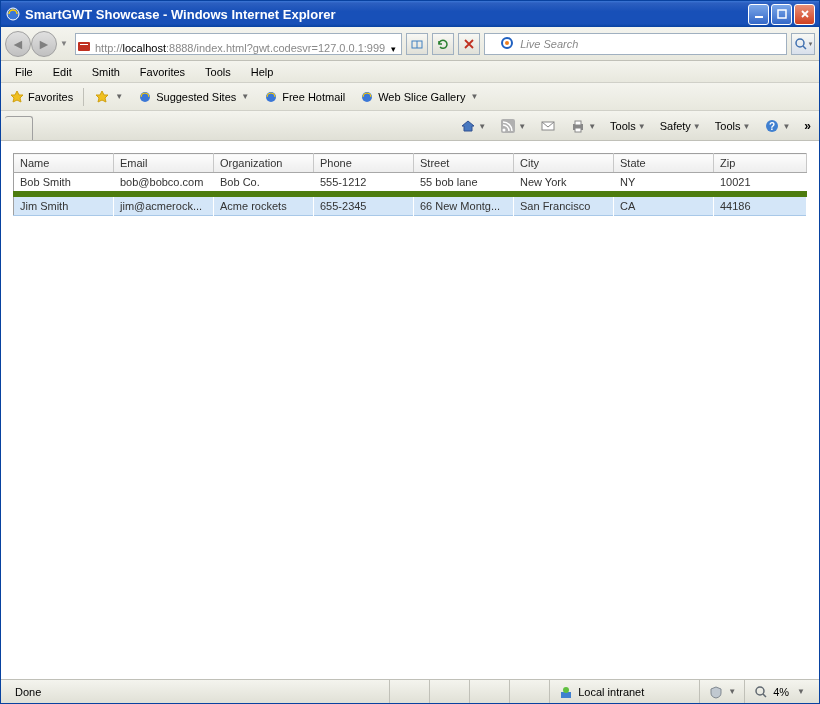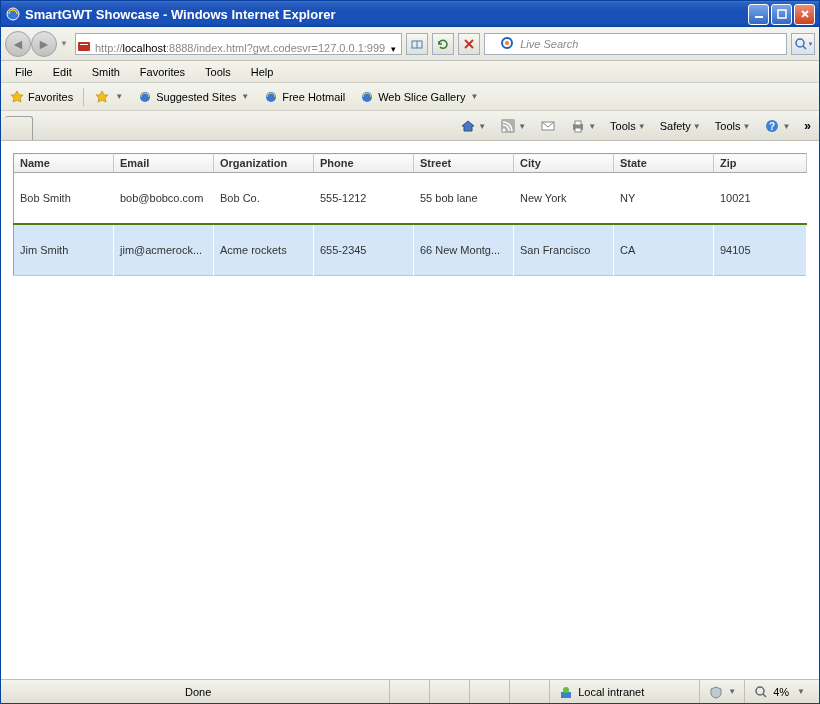--- a/index.html
+++ b/index.html
@@ -48,28 +48,28 @@
     .tab-tools { margin-left: auto; display: flex; align-items: center; gap: 6px; padding-bottom: 4px; }
     .tb-tool { display: flex; align-items: center; gap: 2px; font-size: 11px; padding: 2px 4px; }
     .tb-tool-icon { width: 16px; height: 16px; display: flex; align-items: center; justify-content: center; }
     .tb-tool .dd { font-size: 8px; color: #666; }
     .tb-chevron { font-size: 12px; font-weight: bold; padding: 0 4px; }
     
     .content { flex: 1; background: #fff; padding: 12px; position: relative; overflow: hidden; }
     .watermark { position: absolute; top: 50%; left: 50%; transform: translate(-50%, -140px); font-size: 30px; color: #e0e0e0; letter-spacing: 1px; pointer-events: none; font-family: Arial; }
     
     .data-table { border: 1px solid #a0a0a0; width: 100%; border-collapse: collapse; font-size: 11px; }
-    .data-table th { background: linear-gradient(to bottom, #fdfdfd, #ededed); border-right: 1px solid #c8c8c8; border-bottom: 1px solid #a8a8a8; text-align: left; padding: 3px 6px; font-weight: bold; color: #333; }
-    .data-table td { padding: 19px 6px; border-right: 1px solid transparent; color: #333; white-space: nowrap; overflow: hidden; }
+    .data-table th { background: linear-gradient(to bottom, #fdfdfd, #ededed); border-right: 1px solid #c8c8c8; border-bottom: 1px solid #a8a8a8; text-align: left; padding: 3px 6px; font-weight: normal; color: #333; }
+    .data-table td { padding: 3px 6px; border-right: 1px solid transparent; color: #333; white-space: nowrap; overflow: hidden; }
     .data-table tr.selected td { background: #d4e6f8; }
-    .data-table tr.selected { border-top: 2px solid #4d7c0f; border-bottom: 1px solid #a8c8e8; border-radius: 8px; }
+    .data-table tr.selected { border-top: 6px solid #4d7c0f; border-bottom: 1px solid #a8c8e8; border-radius: 8px; }
     
     .statusbar { height: 24px; background: linear-gradient(to bottom, #f4f4ee, #e0e0d6); border-top: 1px solid #c0c0b8; display: flex; align-items: center; padding: 0 6px; font-size: 11px; }
     .sb-section { padding: 0 8px; display: flex; align-items: center; gap: 4px; border-left: 1px solid #c0c0b8; height: 100%; }
-    .sb-section:first-child { border-left: none; flex: 1; justify-content: center; }
+    .sb-section:first-child { border-left: none; flex: 1; }
     .sb-empty { width: 40px; }
     .sb-icon { width: 16px; height: 16px; display: flex; align-items: center; justify-content: center; }
     
     svg { display: block; }
   </style>
 </head>
 <body>
 
 <div class="window">
 
@@ -310,21 +310,21 @@
             <td>10021</td>
           </tr>
           <tr class="selected">
             <td>Jim Smith</td>
             <td>jim@acmerock...</td>
             <td>Acme rockets</td>
             <td>655-2345</td>
             <td>66 New Montg...</td>
             <td>San Francisco</td>
             <td>CA</td>
-            <td>94105</td>
+            <td>44186</td>
           </tr>
         </tbody>
     </table>
   </div>
 
   <div class="statusbar">
     <div class="sb-section">
         <span>Done</span>
       </div>
     <div class="sb-section sb-empty"></div>

